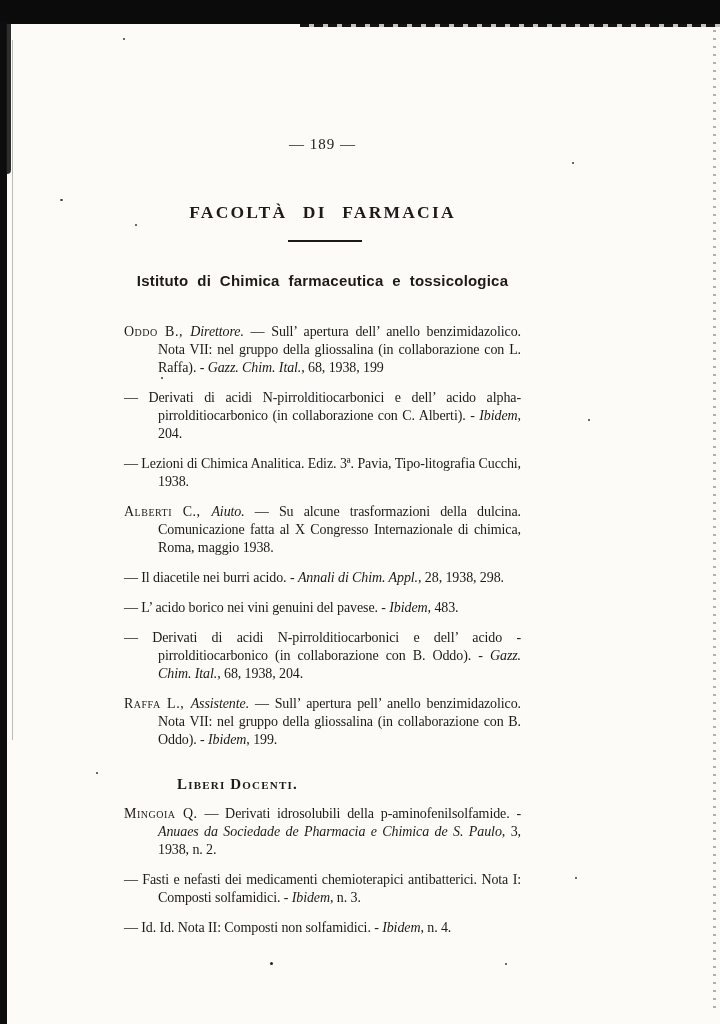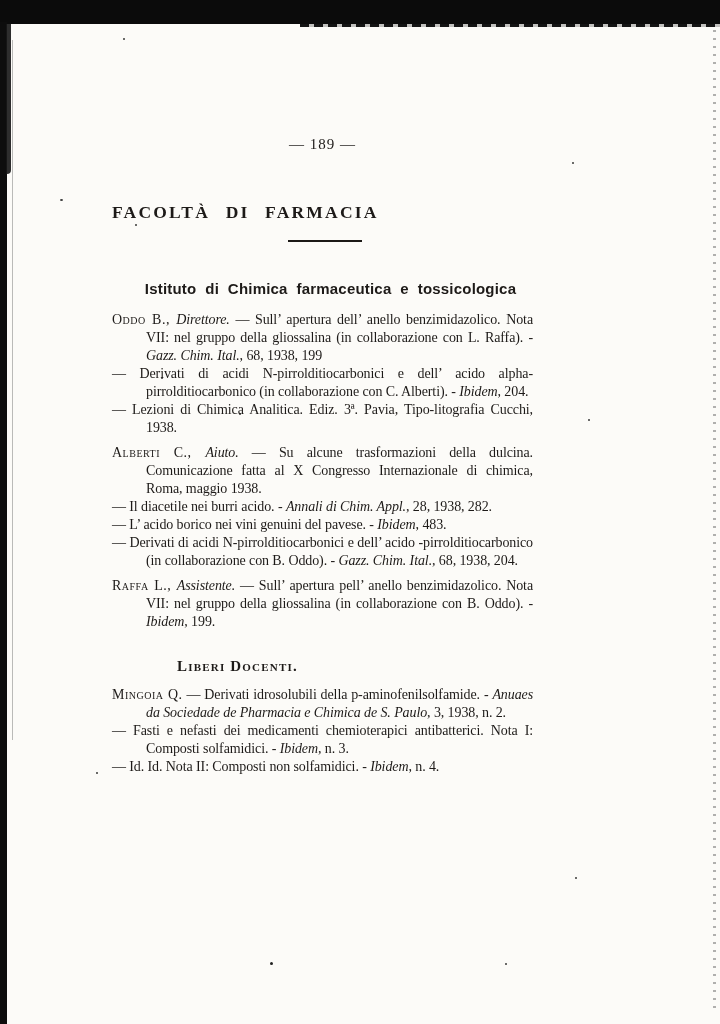--- a/index.html
+++ b/index.html
@@ -45,40 +45,40 @@
   
   .content {
     position: absolute; left: 112px; top: 12px; width: 421px; height: 1024px;
   }
   .page-number {
     position: absolute; top: 124px; left: 0; width: 100%;
     text-align: center; font-size: 15px; letter-spacing: 1px;
   }
   .title {
     position: absolute; top: 190px; left: 0; width: 100%; margin: 0;
-    font-size: 17.5px; font-weight: bold;
+    text-align: center; font-size: 17.5px; font-weight: bold;
     letter-spacing: 2.2px; word-spacing: 9px;
   }
   .title-rule {
     position: absolute; top: 228px; left: 176px; width: 74px; height: 2px;
     background: #1c1916;
   }
   .institute {
-    position: absolute; top: 260px; left: 0; width: 100%; margin: 8px;
+    position: absolute; top: 260px; left: 0; width: 100%; margin: 0;
     text-align: center;
     font-family: "Liberation Sans", sans-serif;
     font-size: 15px; font-weight: bold;
     word-spacing: 4.5px; letter-spacing: .2px;
   }
   .bib {
     position: absolute; top: 299px; left: 0; width: 421px;
     font-size: 14px; line-height: 18px; letter-spacing: -0.1px;
   }
   .bib p.entry {
-    margin: 0;
+    margin: 12px;
     padding-left: 34px;
     text-indent: -34px;
     text-align: justify;
   }
   .group { margin-top: 7px; }
   .group.first { margin-top: 0; }
   .subheading {
     margin: 26px 0 11px 65px;
     font-size: 15px; font-weight: 700;
     font-variant: small-caps; letter-spacing: 1.2px;
@@ -124,21 +124,21 @@
     <div class="bib">
 
       <div class="group first">
         <p class="entry"><span class="seg-sc">Oddo B., </span><span class="seg-i">Direttore.</span><span class="seg-n"> — Sull’ apertura dell’ anello benzimidazolico. Nota VII: nel gruppo della gliossalina (in collaborazione con L. Raffa). - </span><span class="seg-i">Gazz. Chim. Ital.</span><span class="seg-n">, 68, 1938, 199</span></p>
         <p class="entry"><span class="seg-n">— Derivati di acidi N-pirrolditiocarbonici e dell’ acido alpha-pirrolditiocarbonico (in collaborazione con C. Alberti). - </span><span class="seg-i">Ibidem</span><span class="seg-n">, 204.</span></p>
         <p class="entry"><span class="seg-n">— Lezioni di Chimica Analitica. Ediz. 3ª. Pavia, Tipo-litografia Cucchi, 1938.</span></p>
       </div>
 
       <div class="group">
         <p class="entry"><span class="seg-sc">Alberti C., </span><span class="seg-i">Aiuto.</span><span class="seg-n"> — Su alcune trasformazioni della dulcina. Comunicazione fatta al X Congresso Internazionale di chimica, Roma, maggio 1938.</span></p>
-        <p class="entry"><span class="seg-n">— Il diacetile nei burri acido. - </span><span class="seg-i">Annali di Chim. Appl.</span><span class="seg-n">, 28, 1938, 282.</span></p>
+        <p class="entry"><span class="seg-n">— Il diacetile nei burri acido. - </span><span class="seg-i">Annali di Chim. Appl.</span><span class="seg-n">, 28, 1938, 298.</span></p>
         <p class="entry"><span class="seg-n">— L’ acido borico nei vini genuini del pavese. - </span><span class="seg-i">Ibidem</span><span class="seg-n">, 483.</span></p>
         <p class="entry"><span class="seg-n">— Derivati di acidi N-pirrolditiocarbonici e dell’ acido -pirrolditiocarbonico (in collaborazione con B. Oddo). - </span><span class="seg-i">Gazz. Chim. Ital.</span><span class="seg-n">, 68, 1938, 204.</span></p>
       </div>
 
       <div class="group">
         <p class="entry"><span class="seg-sc">Raffa L., </span><span class="seg-i">Assistente.</span><span class="seg-n"> — Sull’ apertura pell’ anello benzimidazolico. Nota VII: nel gruppo della gliossalina (in collaborazione con B. Oddo). - </span><span class="seg-i">Ibidem</span><span class="seg-n">, 199.</span></p>
       </div>
 
 
       <h3 class="subheading">Liberi Docenti.</h3>

